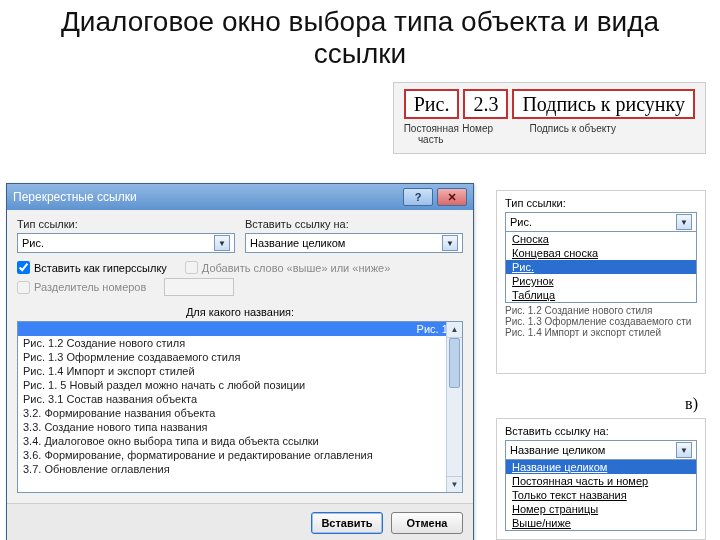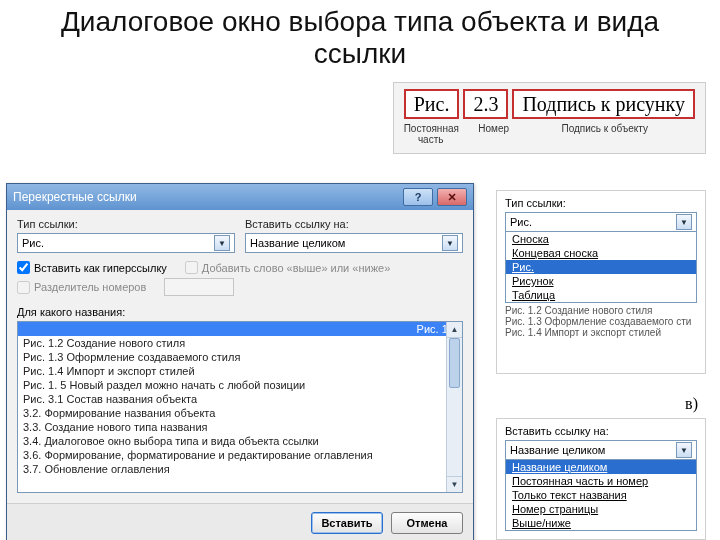--- a/index.html
+++ b/index.html
@@ -33,21 +33,21 @@
   .caption-row { display: flex; gap: 4px; }
   .caption-box {
     border: 2px solid #c43030;
     background: #fff;
     font-family: "Times New Roman", serif;
     font-size: 20px;
     padding: 2px 8px;
     line-height: 1.1;
   }
   .caption-labels {
-    display: flex; gap: 16px; margin-top: 4px;
+    display: flex; gap: 0; margin-top: 4px;
     font-size: 10px; color: #333; text-align: center;
   }
   .caption-labels span:nth-child(1){ width: 54px; }
   .caption-labels span:nth-child(2){ width: 40px; }
   .caption-labels span:nth-child(3){ width: 150px; }
 
   
   .dlg {
     position: absolute;
     left: 6px;
@@ -92,21 +92,21 @@
     background: linear-gradient(#f3f7fc,#cbdef4);
     border:1px solid #7a98b8;
     display:flex;align-items:center;justify-content:center;
     font-size:8px; color:#234; cursor:pointer;
   }
   .chkrow { display:flex; gap:18px; margin-top:8px; align-items:center; }
   .chk { display:flex; align-items:center; gap:4px; }
   .chk input { margin:0; }
   .chk.dis { color:#8a8a8a; }
   .chk.dis input { accent-color:#bbb; }
-  .sublabel { margin-top:10px; }
+  .sublabel { margin-top:10px;text-align:center; }
   .listbox {
     margin-top:3px;
     border:1px solid #7a98b8; background:#fff;
     height:172px; overflow:hidden;
     position:relative;
   }
   .listbox .item { padding:1px 5px; white-space:nowrap; overflow:hidden; text-overflow:ellipsis; font-size:11px; color:#222;}
   .listbox .item.sel { background:#3b82f6; color:#fff;text-align:right; }
   .listbox .sbar { position:absolute; right:0; top:0; bottom:0; width:16px; background:#e8eef6; border-left:1px solid #c0cddd;}
   .listbox .sbar .thumb{ position:absolute; left:2px; right:2px; top:16px; height:50px; background:#bcd1ea; border:1px solid #8aa9cc; border-radius:2px;}

